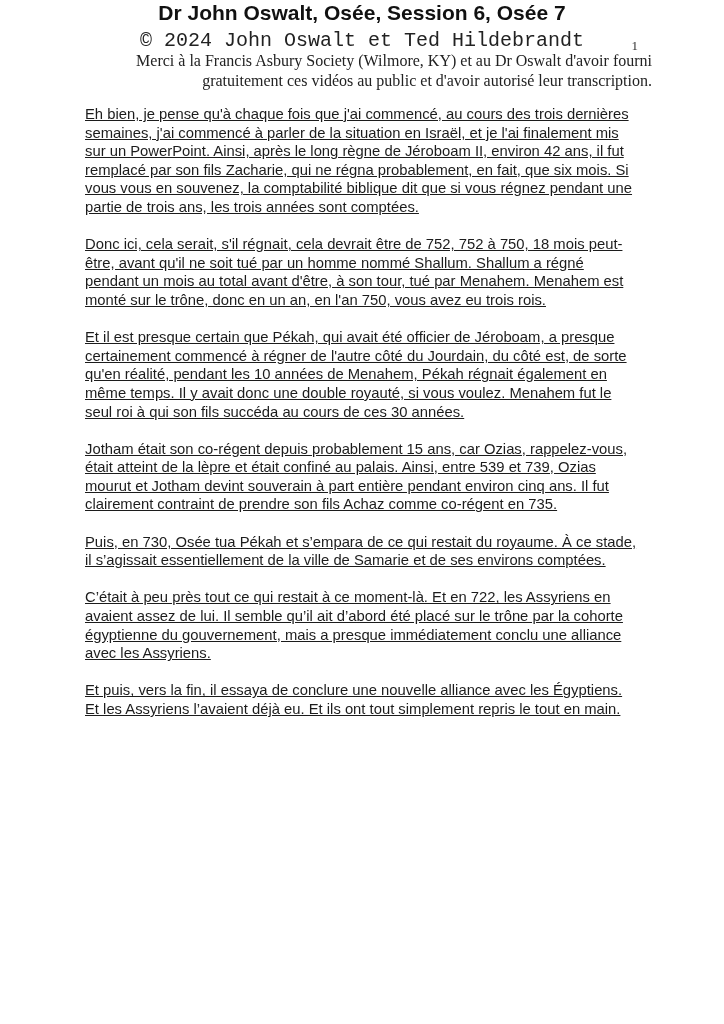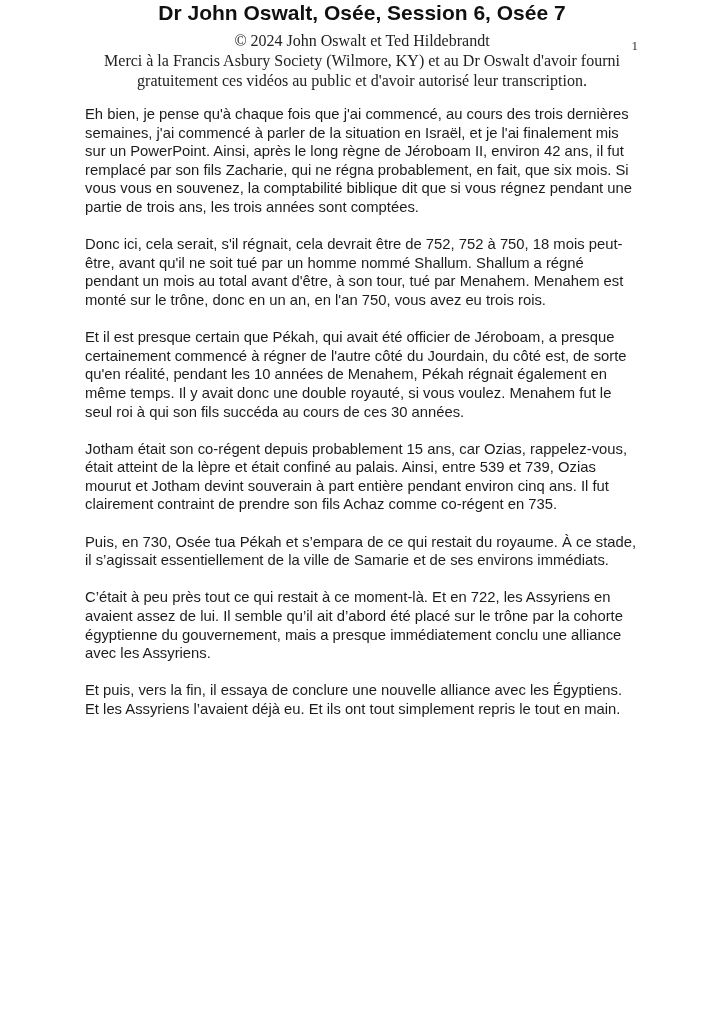--- a/index.html
+++ b/index.html
@@ -31,60 +31,62 @@
   .doc-title {
     margin: 0 0 5px 0;
     font-family: "Liberation Sans", sans-serif;
     font-weight: bold;
     font-size: 21px;
     line-height: 26px;
     color: #111111;
   }
   .doc-copyright {
     margin: 0;
-    font-family: Liberation Serif, serif;
-    font-size: 16px;
+    font-family: Liberation Mono, monospace;
+    font-size: 20px;
     line-height: 20px;
     color: #222222;
   }
   .doc-credit {
     margin: 0 auto;
     max-width: 580px;
     font-family: "Liberation Serif", serif;
     font-size: 16px;
     line-height: 20px;
     color: #222222;
+    text-align: right;
   }
   .doc-body {
     margin: 14px 84px 0 85px;
     font-size: 14.8px;
     line-height: 18.6px;
     text-align: left;
     color: #1c1c1c;
   }
   .doc-body p {
     margin: 0 0 18.6px 0;
+    text-decoration: underline;
   }
 </style>
 </head>
 <body>
 
 <div class="page">
 
   <div class="page-number">1</div>
 
   <div class="doc-header">
     <h1 class="doc-title">Dr John Oswalt, Osée, Session 6, Osée 7</h1>
     <p class="doc-copyright">© 2024 John Oswalt et Ted Hildebrandt</p>
     <p class="doc-credit">Merci à la Francis Asbury Society (Wilmore, KY) et au Dr Oswalt d'avoir fourni gratuitement ces vidéos au public et d'avoir autorisé leur transcription.</p>
   </div>
 
   <div class="doc-body">
     <p>Eh bien, je pense qu'à chaque fois que j'ai commencé, au cours des trois dernières semaines, j'ai commencé à parler de la situation en Israël, et je l'ai finalement mis sur un PowerPoint. Ainsi, après le long règne de Jéroboam II, environ 42 ans, il fut remplacé par son fils Zacharie, qui ne régna probablement, en fait, que six mois. Si vous vous en souvenez, la comptabilité biblique dit que si vous régnez pendant une partie de trois ans, les trois années sont comptées.</p>
     <p>Donc ici, cela serait, s'il régnait, cela devrait être de 752, 752 à 750, 18 mois peut-être, avant qu'il ne soit tué par un homme nommé Shallum. Shallum a régné pendant un mois au total avant d'être, à son tour, tué par Menahem. Menahem est monté sur le trône, donc en un an, en l'an 750, vous avez eu trois rois.</p>
     <p>Et il est presque certain que Pékah, qui avait été officier de Jéroboam, a presque certainement commencé à régner de l'autre côté du Jourdain, du côté est, de sorte qu'en réalité, pendant les 10 années de Menahem, Pékah régnait également en même temps. Il y avait donc une double royauté, si vous voulez. Menahem fut le seul roi à qui son fils succéda au cours de ces 30 années.</p>
     <p>Jotham était son co-régent depuis probablement 15 ans, car Ozias, rappelez-vous, était atteint de la lèpre et était confiné au palais. Ainsi, entre 539 et 739, Ozias mourut et Jotham devint souverain à part entière pendant environ cinq ans. Il fut clairement contraint de prendre son fils Achaz comme co-régent en 735.</p>
-    <p>Puis, en 730, Osée tua Pékah et s’empara de ce qui restait du royaume. À ce stade, il s’agissait essentiellement de la ville de Samarie et de ses environs immédiats.</p>
+    <p>Puis, en 730, Osée tua Pékah et s’empara de ce qui restait du royaume. À ce stade, il s’agissait essentiellement de la ville de Samarie et de ses environs comptées.</p>
     <p>C’était à peu près tout ce qui restait à ce moment-là. Et en 722, les Assyriens en avaient assez de lui. Il semble qu’il ait d’abord été placé sur le trône par la cohorte égyptienne du gouvernement, mais a presque immédiatement conclu une alliance avec les Assyriens.</p>
     <p>Et puis, vers la fin, il essaya de conclure une nouvelle alliance avec les Égyptiens. Et les Assyriens l’avaient déjà eu. Et ils ont tout simplement repris le tout en main.</p>
   </div>
 
 </div>
 
 </body></html>

